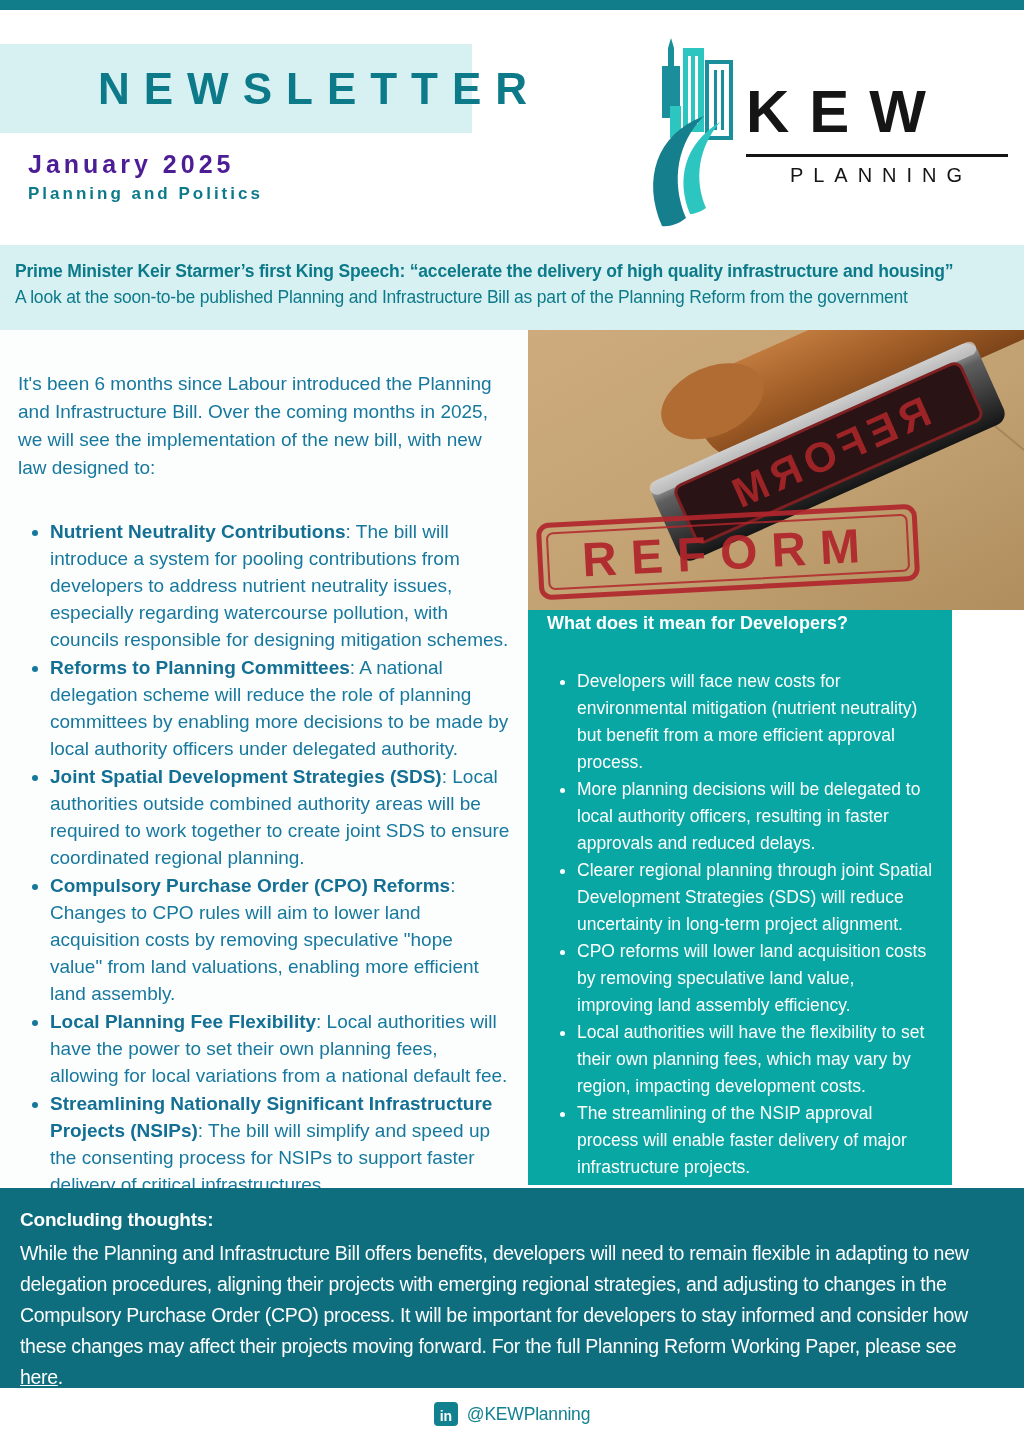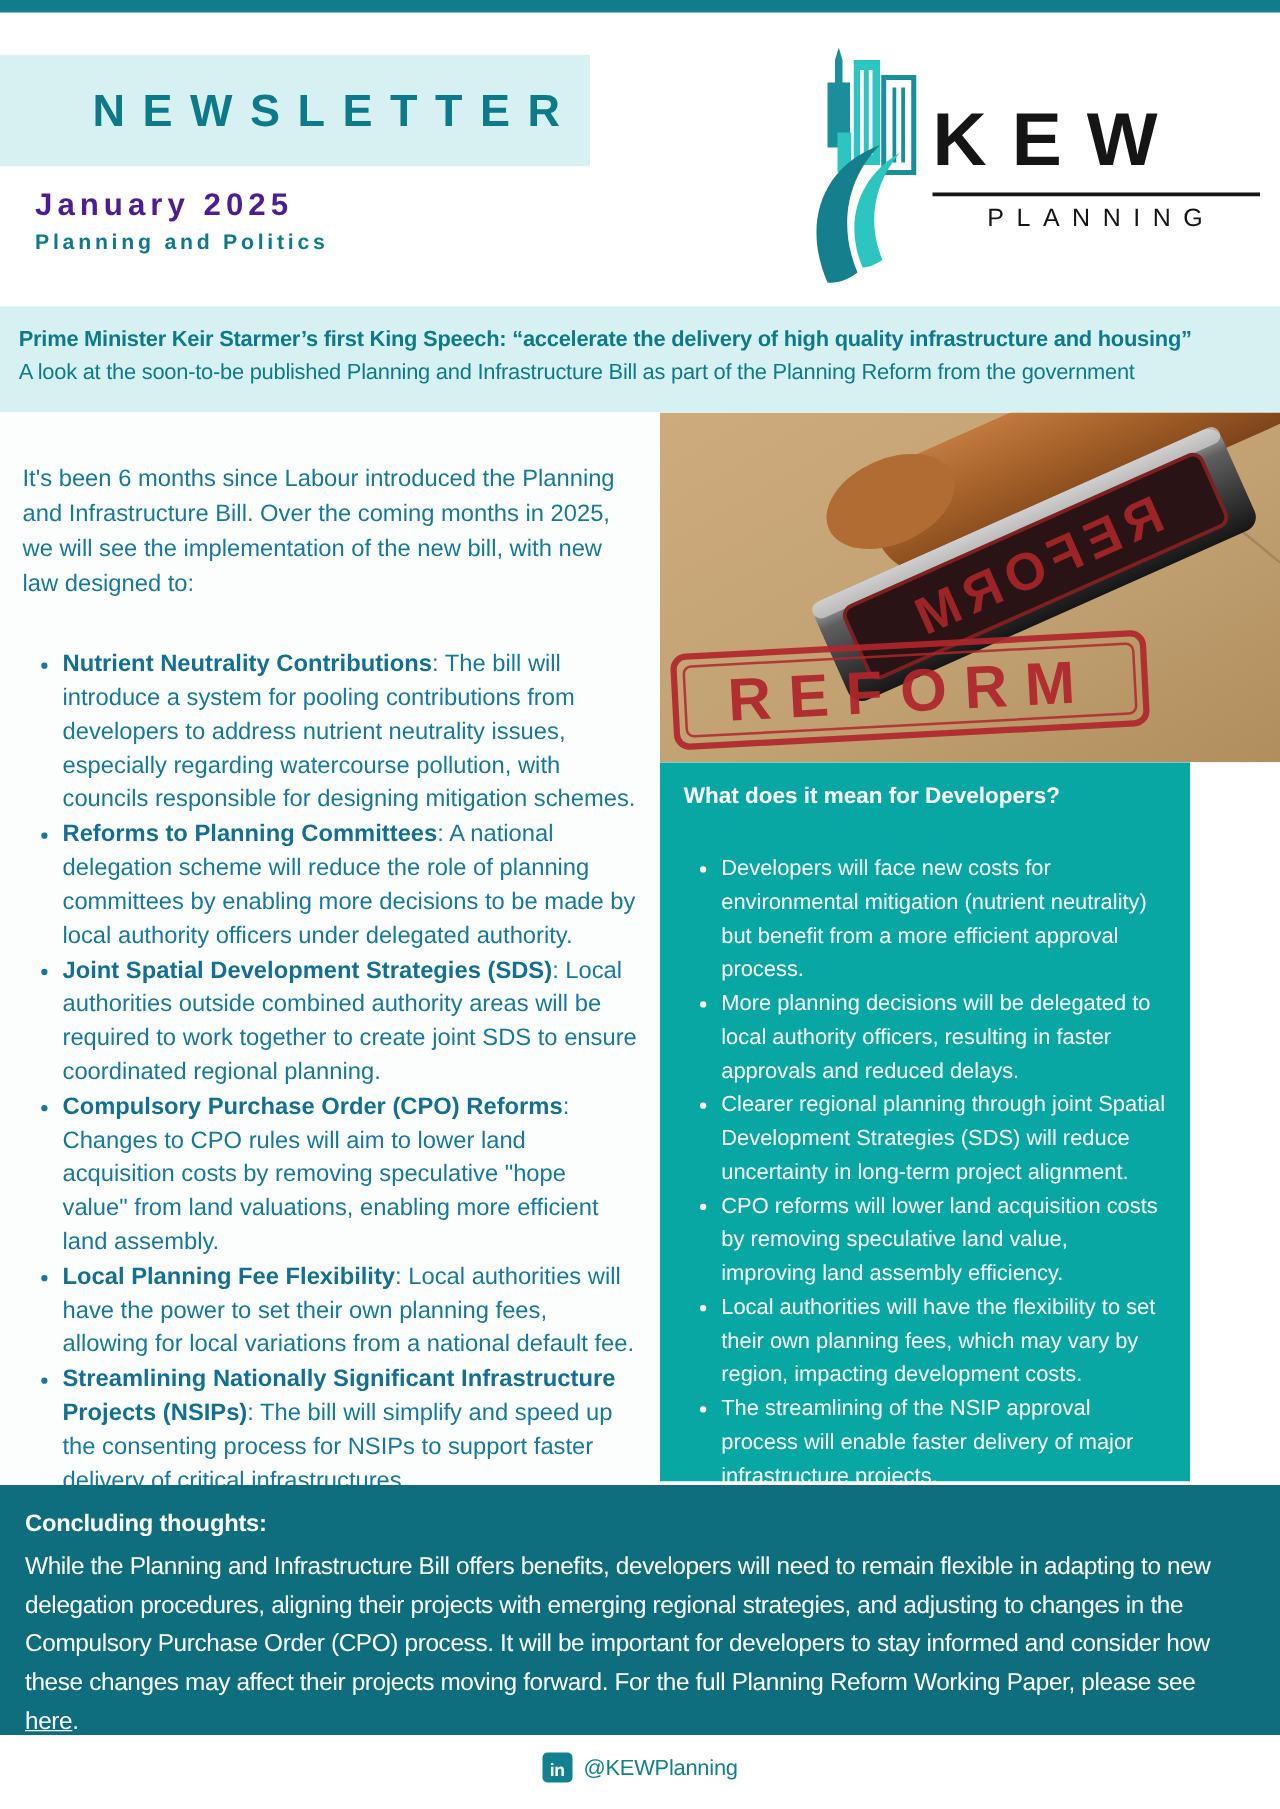--- a/index.html
+++ b/index.html
@@ -5,21 +5,21 @@
   html,body{margin:0;padding:0;background:#ffffff;}
   .page{
     position:relative;width:1024px;height:1447px;margin:0 auto;background:#ffffff;
     font-family:"Liberation Sans",sans-serif;overflow:hidden;
   }
   
   .top-bar{position:absolute;left:0;top:0;width:1024px;height:10px;background:#117c8a;}
   
   .newsletter-band{position:absolute;left:0;top:44px;width:472px;height:89px;background:#d7f1f2;
     display:flex;align-items:center;}
-  .newsletter-title{color:#0d7a8a;font-size:36px;font-weight:bold;letter-spacing:14px;padding-left:74px;}
+  .newsletter-title{color:#0d7a8a;font-size:44px;font-weight:bold;letter-spacing:14px;padding-left:74px;margin-left:24px;}
   .issue-date{position:absolute;left:28px;top:150px;color:#4c1d95;font-size:25px;font-weight:600;letter-spacing:4px;}
   .issue-topic{position:absolute;left:28px;top:184px;color:#0d7a8a;font-size:17px;font-weight:bold;letter-spacing:3px;}
   .logo{position:absolute;left:628px;top:12px;width:380px;height:222px;}
   .logo-mark{position:absolute;left:6px;top:6px;}
   .logo-word{position:absolute;left:118px;top:70px;color:#151515;font-size:60px;font-weight:bold;letter-spacing:20px;line-height:1;}
   .logo-rule{position:absolute;left:118px;top:142px;width:262px;height:3px;background:#151515;}
   .logo-sub{position:absolute;left:122px;top:152px;width:262px;text-align:center;color:#151515;font-size:20px;letter-spacing:10px;}
   
   .banner{position:absolute;left:0;top:245px;width:1024px;height:85px;background:#d7f1f2;box-sizing:border-box;padding:13px 15px 0 15px;}
   .banner-headline{color:#0d7a8a;font-size:17.5px;font-weight:bold;line-height:26px;letter-spacing:-0.2px;}
@@ -27,21 +27,21 @@
   
   .left-col{position:absolute;left:0;top:330px;width:528px;height:855px;background:#fcfefe;box-sizing:border-box;padding:40px 18px 0 18px;}
   .intro{color:#17789e;font-size:19px;line-height:28px;margin:0 0 0 0;}
   .left-bullets{margin:36px 0 0 0;padding:0 0 0 32px;color:#17789e;font-size:19px;line-height:27px;}
   .left-bullets li{margin:0 0 1px 0;}
   .left-bullets li::marker{color:#17789e;}
   .left-bullets strong{font-weight:bold;color:#136f93;}
   
   .stamp-figure{position:absolute;left:528px;top:330px;width:496px;height:280px;overflow:hidden;}
   
-  .dev-panel{position:absolute;left:528px;top:610px;width:424px;height:575px;background:#08a7a3;box-sizing:border-box;padding:16px 18px 0 19px;}
+  .dev-panel{position:absolute;left:528px;top:610px;width:424px;height:575px;background:#08a7a3;box-sizing:border-box;padding:3px 18px 0 19px;}
   .dev-heading{color:#ffffff;font-size:18px;font-weight:bold;margin:0;}
   .dev-bullets{margin:34px 0 0 0;padding:0 0 0 30px;color:#ffffff;font-size:17.5px;line-height:27px;}
   .dev-bullets li{margin:0;}
   .dev-bullets li::marker{color:#ffffff;}
   
   .concluding{position:absolute;left:0;top:1188px;width:1024px;height:232px;background:#0e6e7d;box-sizing:border-box;padding:21px 20px 0 20px;}
   .concluding-heading{color:#ffffff;font-size:19px;font-weight:bold;margin:0 0 7px 0;letter-spacing:-0.2px;}
   .concluding-body{color:#ffffff;font-size:19.5px;line-height:31px;margin:0;letter-spacing:-0.3px;max-width:985px;}
   .concluding-body a{color:#ffffff;text-decoration:underline;}
   

